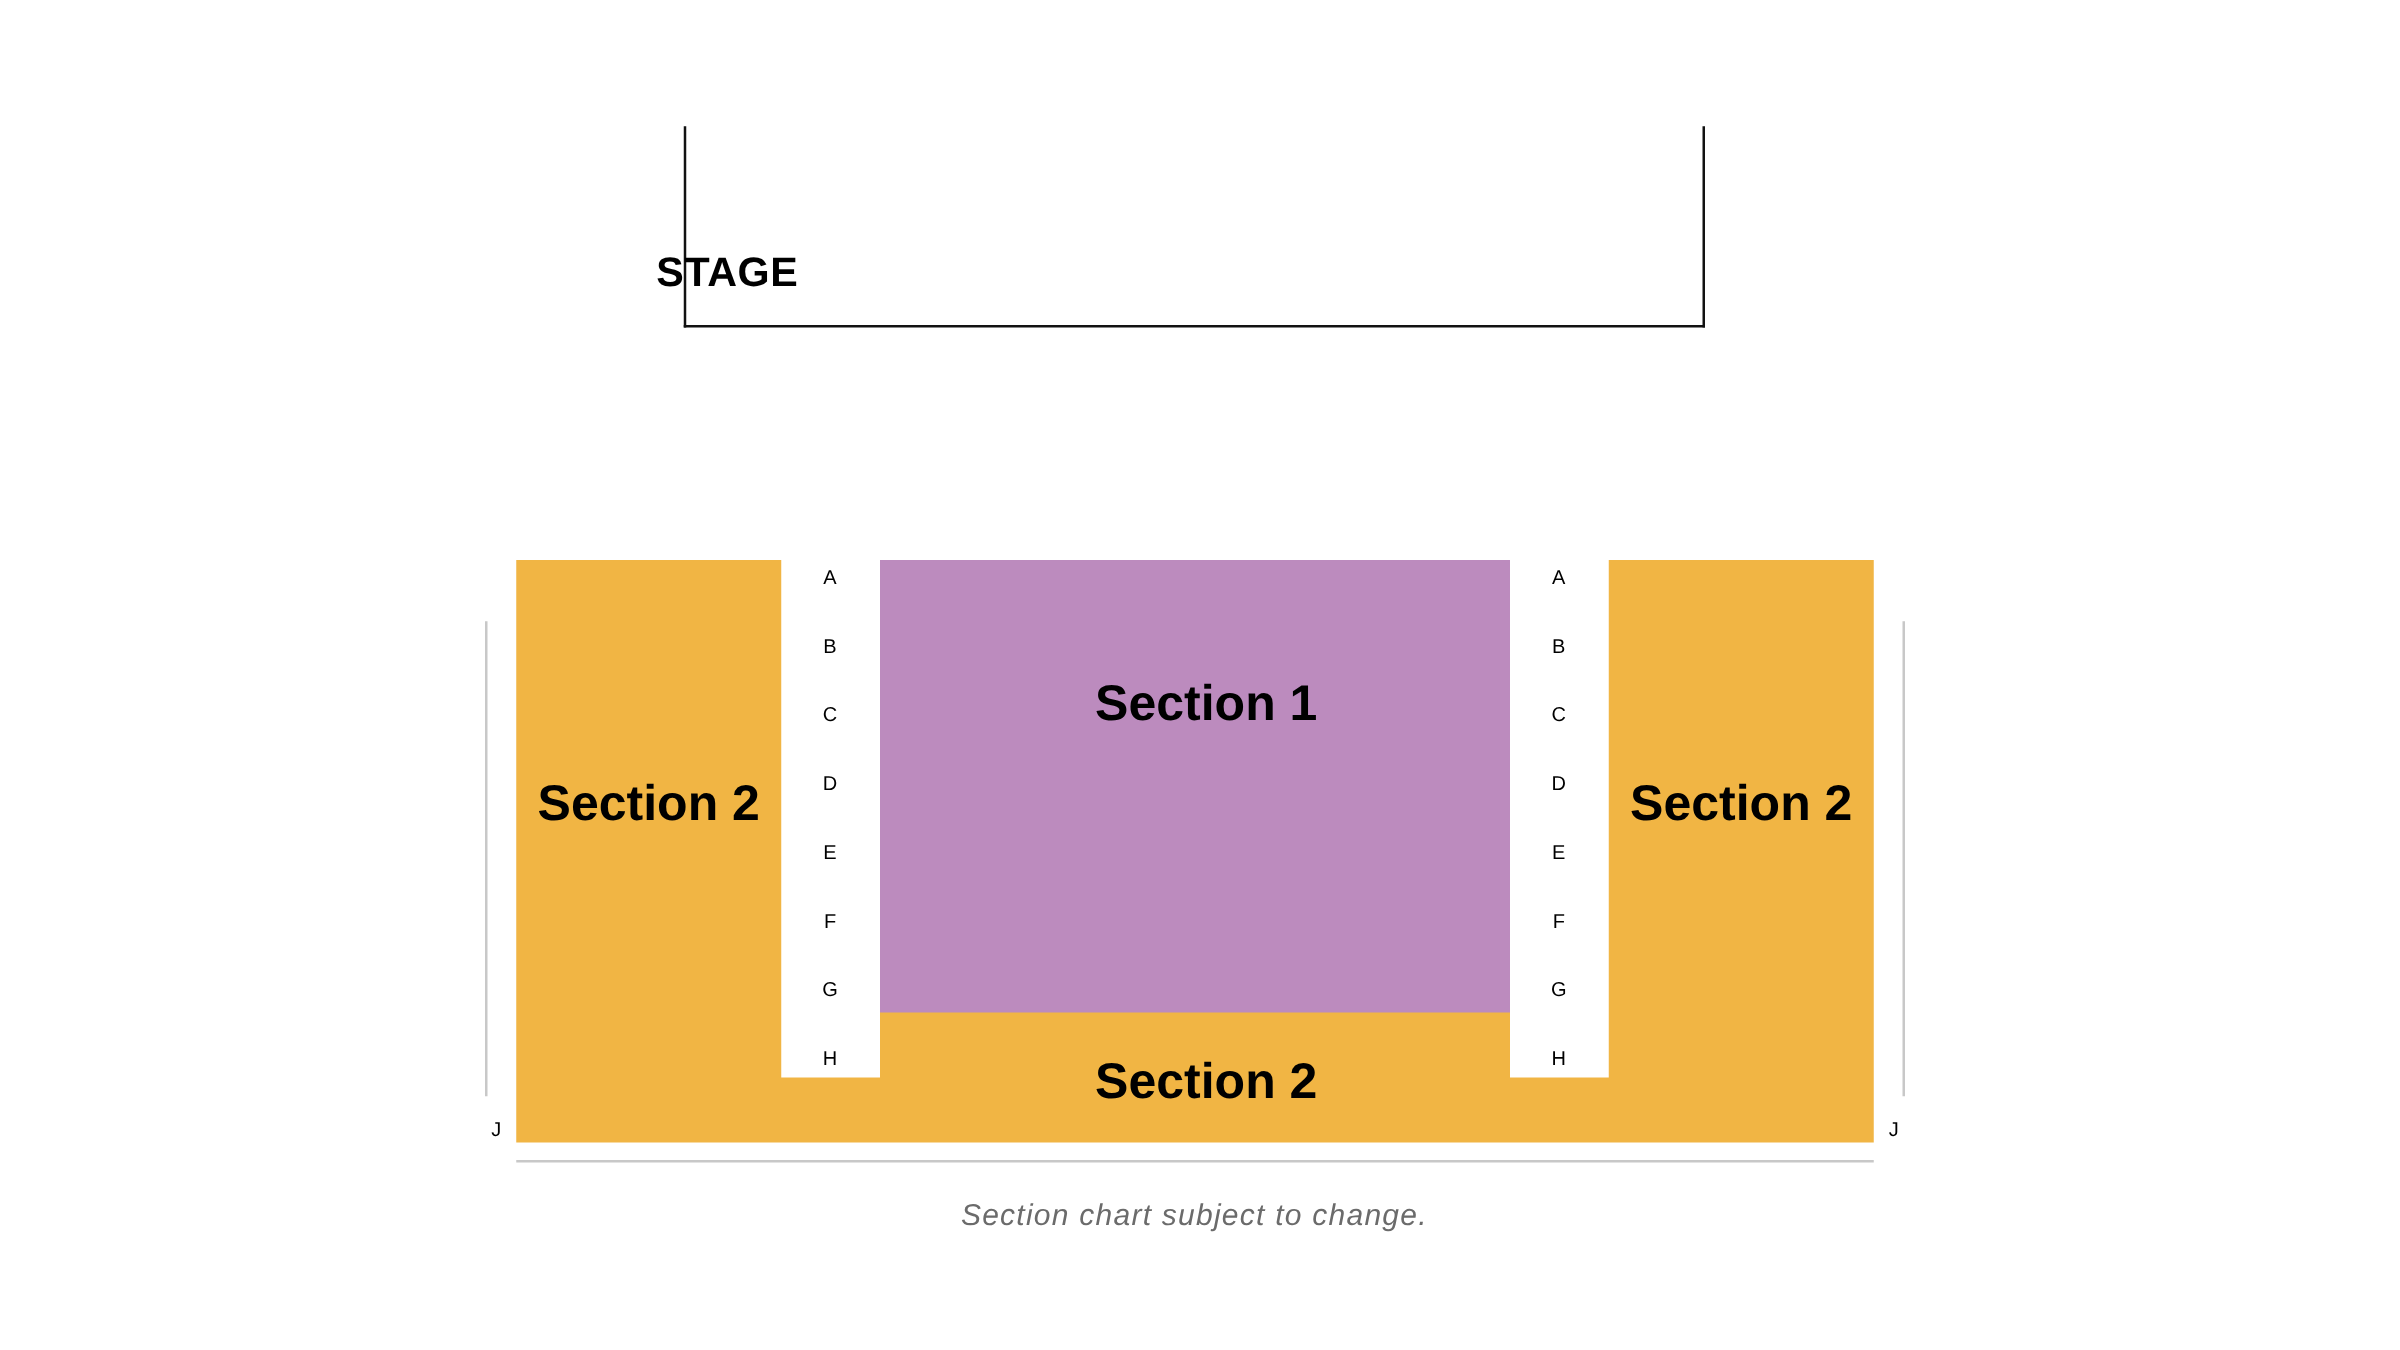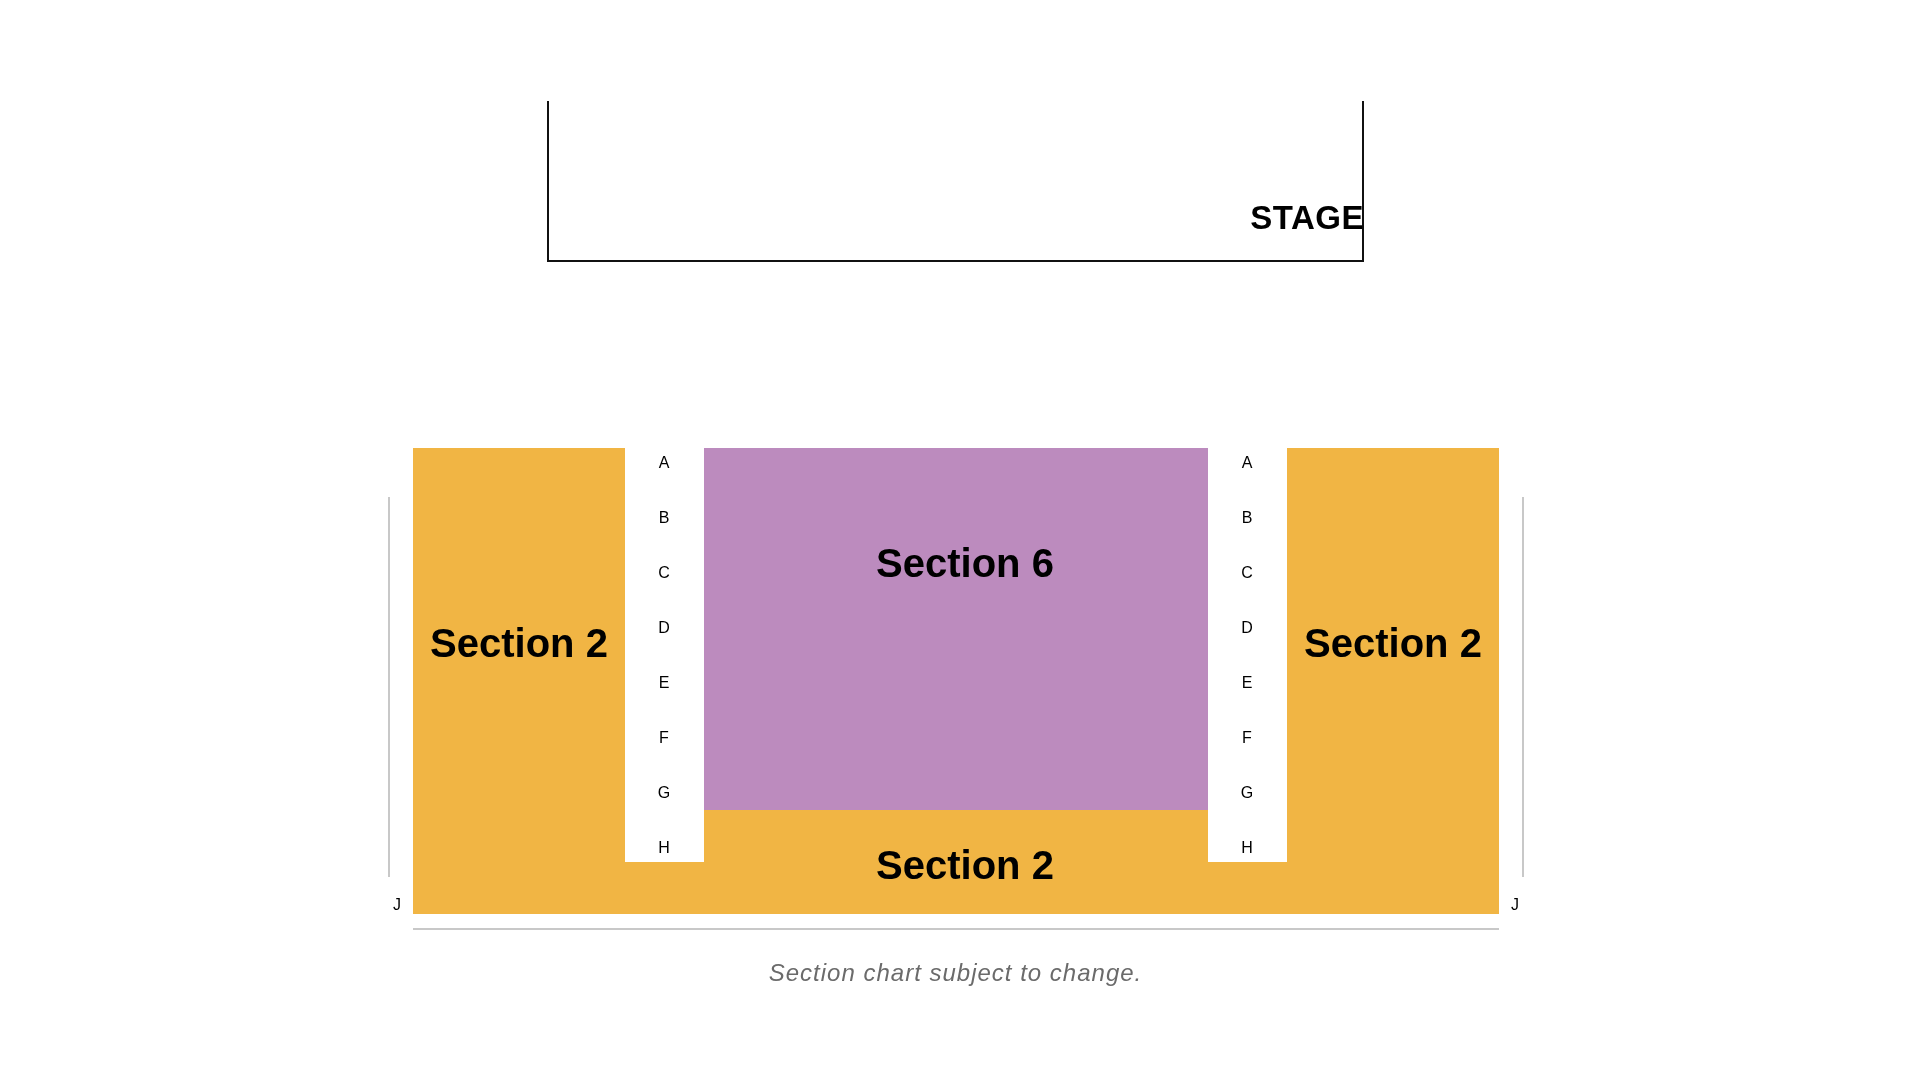--- a/index.html
+++ b/index.html
@@ -2,21 +2,21 @@
 <html><head>
 <meta charset="utf-8">
 <style>
   html, body { margin: 0; padding: 0; background: #ffffff; }
   body { width: 1920px; height: 1080px; position: relative; overflow: hidden;
          font-family: "Liberation Sans", "DejaVu Sans", sans-serif; }
   .abs { position: absolute; }
   .stage-box { left: 547px; top: 101px; width: 817px; height: 161px;
                border-left: 2px solid #111; border-right: 2px solid #111; border-bottom: 2px solid #111;
                box-sizing: border-box; }
-  .stage-label { left: 547px; width: 817px; top: 198px; text-align: right;
+  .stage-label { left: 525px; width: 817px; top: 198px; text-align: left;
                  font-weight: bold; font-size: 33px; color: #000; letter-spacing: 0.5px; line-height: 40px; }
   .block { position: absolute; }
   .orange { background: #F1B544; }
   .purple { background: #BC8BBE; }
   .aisle { position: absolute; background: #ffffff; }
   .sec-label { position: absolute; font-weight: bold; font-size: 40px; color: #000;
                text-align: center; line-height: 48px; white-space: nowrap; }
   .row-letter { position: absolute; font-size: 16px; color: #000; width: 30px; text-align: center;
                 line-height: 20px; }
   .vline { position: absolute; width: 2px; background: #c8c8c8; }
@@ -30,21 +30,21 @@
 <div class="abs stage-box"></div>
 <div class="abs stage-label">STAGE</div>
 
 <div class="block orange" style="left:413px; top:448px; width:1086px; height:466px;"></div>
 
 <div class="block purple" style="left:704px; top:448px; width:504px; height:362px;"></div>
 
 <div class="aisle" style="left:625px; top:448px; width:79px; height:414px;"></div>
 <div class="aisle" style="left:1208px; top:448px; width:79px; height:414px;"></div>
 
-<div class="sec-label" style="left:865px; width:200px; top:539px;">Section 6</div>
+<div class="sec-label" style="left:865px; width:200px; top:539px;">Section 1</div>
 <div class="sec-label" style="left:413px; width:212px; top:619px;">Section 2</div>
 <div class="sec-label" style="left:1287px; width:212px; top:619px;">Section 2</div>
 <div class="sec-label" style="left:865px; width:200px; top:841px;">Section 2</div>
 
 <div class="row-letter" style="left:649px; top:453px;">A</div>
 <div class="row-letter" style="left:649px; top:508px;">B</div>
 <div class="row-letter" style="left:649px; top:563px;">C</div>
 <div class="row-letter" style="left:649px; top:618px;">D</div>
 <div class="row-letter" style="left:649px; top:673px;">E</div>
 <div class="row-letter" style="left:649px; top:728px;">F</div>

